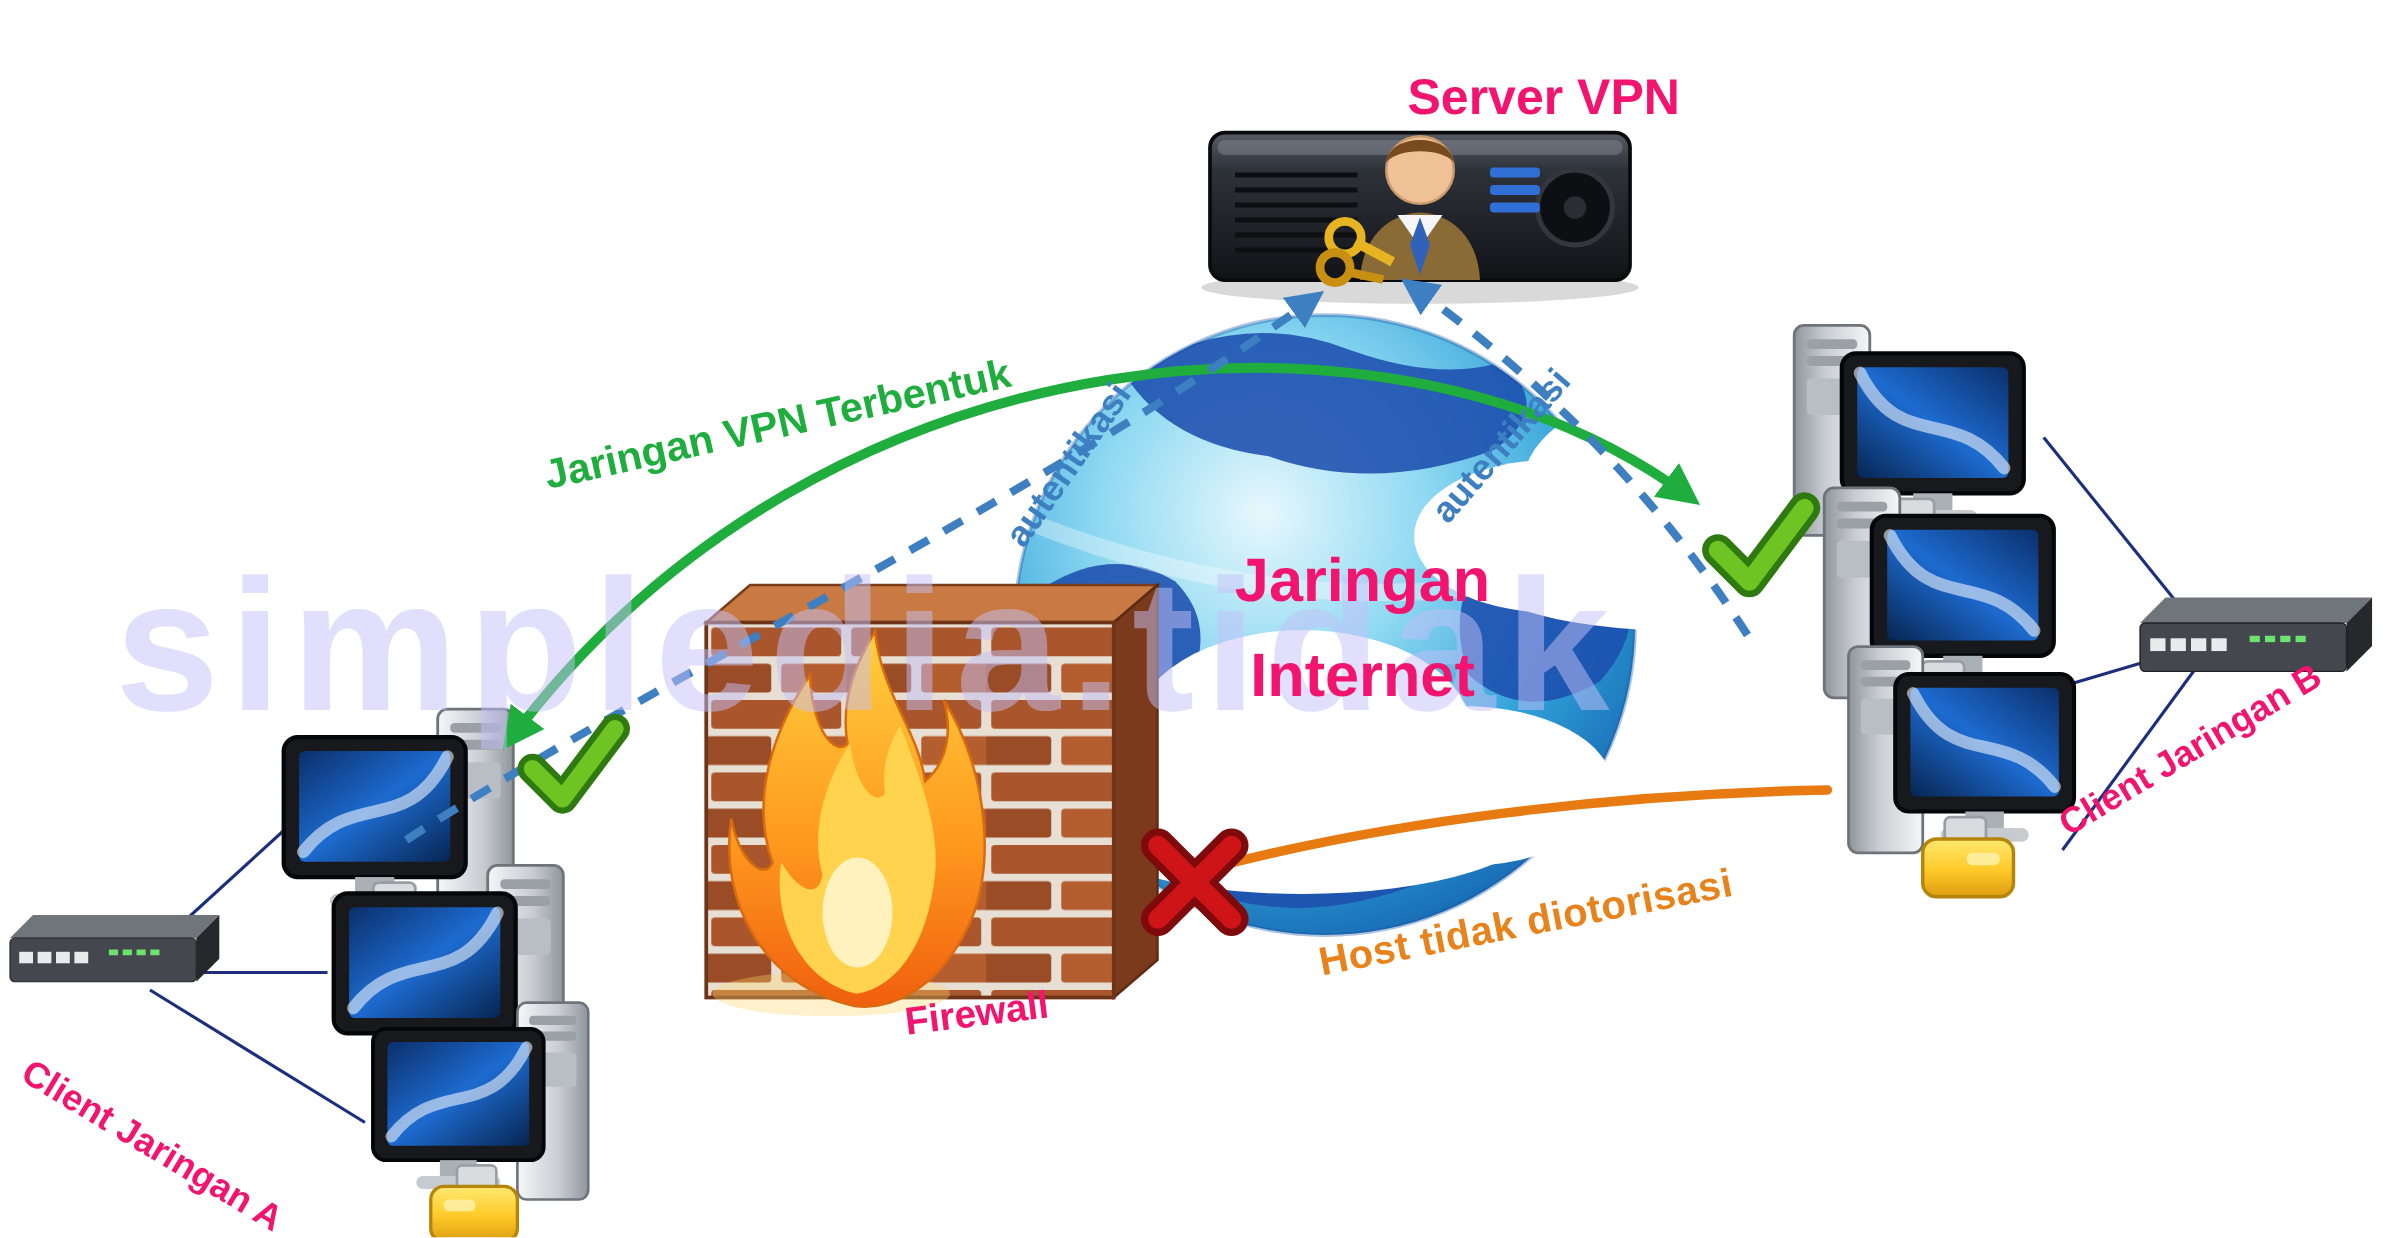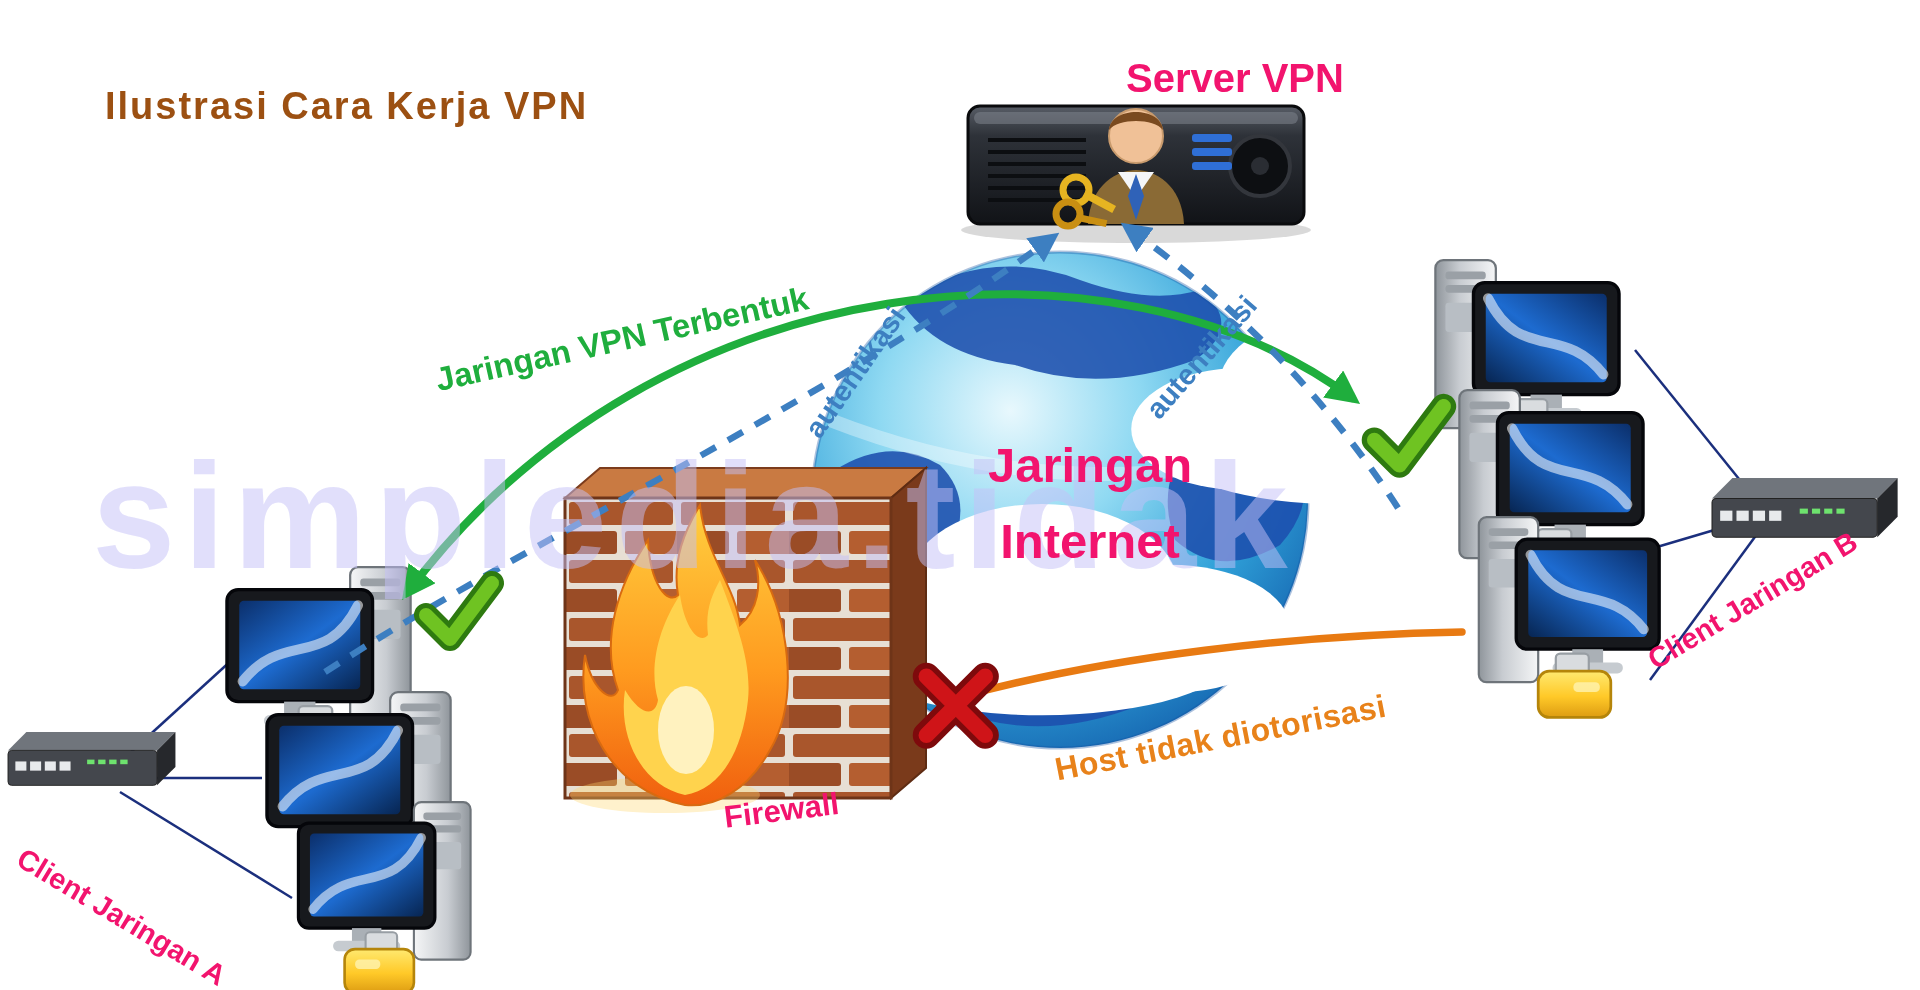--- a/index.html
+++ b/index.html
@@ -230,21 +230,20 @@
     <path d="M 1398 508 C 1325 395 1230 300 1128 228" fill="none" stroke="#3d7fc1" stroke-width="6.5" stroke-dasharray="17 14" marker-end="url(#mB)"></path>
     <path d="M 948 700 C 1110 655 1300 635 1462 632" fill="none" stroke="#e87a12" stroke-width="7.5" stroke-linecap="round"></path>
 
     <use href="#checkShape" transform="translate(420,575)"></use>
     <use href="#checkShape" transform="translate(1368,398) scale(1.05)"></use>
     <use href="#crossShape" transform="translate(918,668) scale(1.05)"></use>
   </svg>
 
   <div class="lbl watermark">simpledia.tidak</div>
 
-  <div class="lbl title">Ilustrasi Cara Kerja VPN</div>
   <div class="lbl server-lbl pink">Server VPN</div>
   <div class="lbl internet-lbl pink">
     <span>Jaringan</span>
     <span>Internet</span>
   </div>
   <div class="lbl vpn-lbl green">Jaringan VPN Terbentuk</div>
   <div class="lbl auth-left blue">autentikasi</div>
   <div class="lbl auth-right blue">autentikasi</div>
   <div class="lbl client-a pink">Client Jaringan A</div>
   <div class="lbl client-b pink">Client Jaringan B</div>

